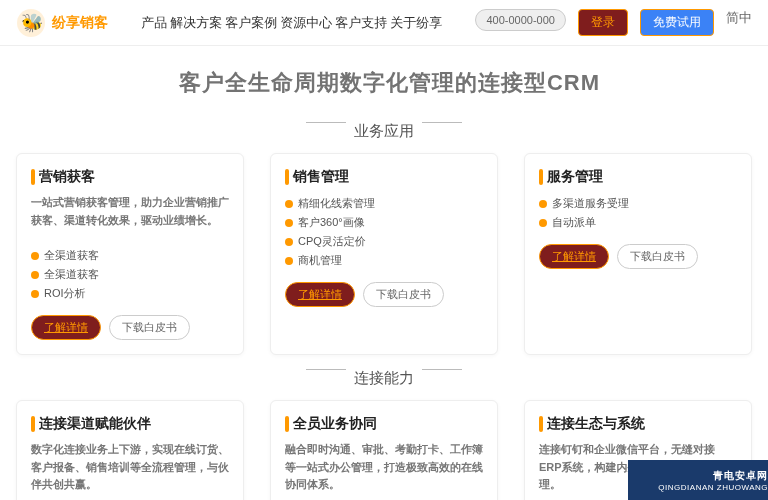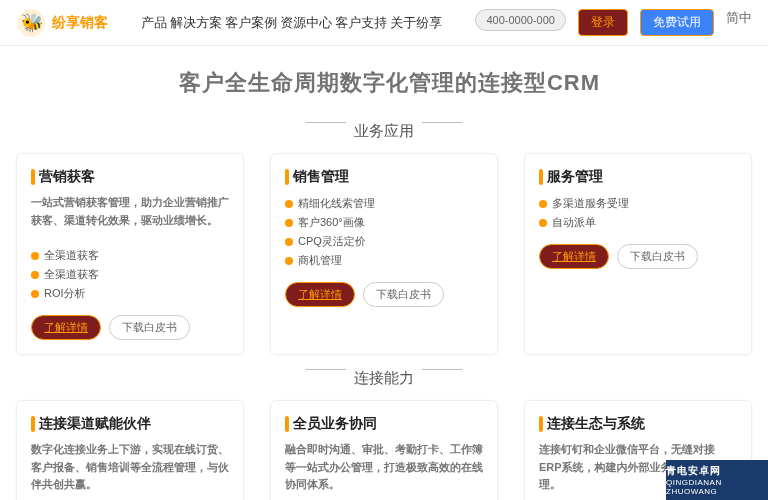--- a/index.html
+++ b/index.html
@@ -198,28 +198,28 @@
       color: #666;
       background: #fff;
       cursor: pointer;
     }
 
     
     .watermark {
       position: fixed;
       bottom: 0;
       right: 0;
-      width: 102px;
+      width: 140px;
       height: 40px;
       background: #1a3a6b;
       color: #fff;
       font-size: 9px;
       display: flex;
       flex-direction: column;
-      align-items: flex-start;
+      align-items: flex-end;
       justify-content: center;
       z-index: 999;
     }
     .watermark-top {
       font-size: 10px;
       font-weight: bold;
       letter-spacing: 1px;
     }
     .watermark-bottom {
       font-size: 8px;

